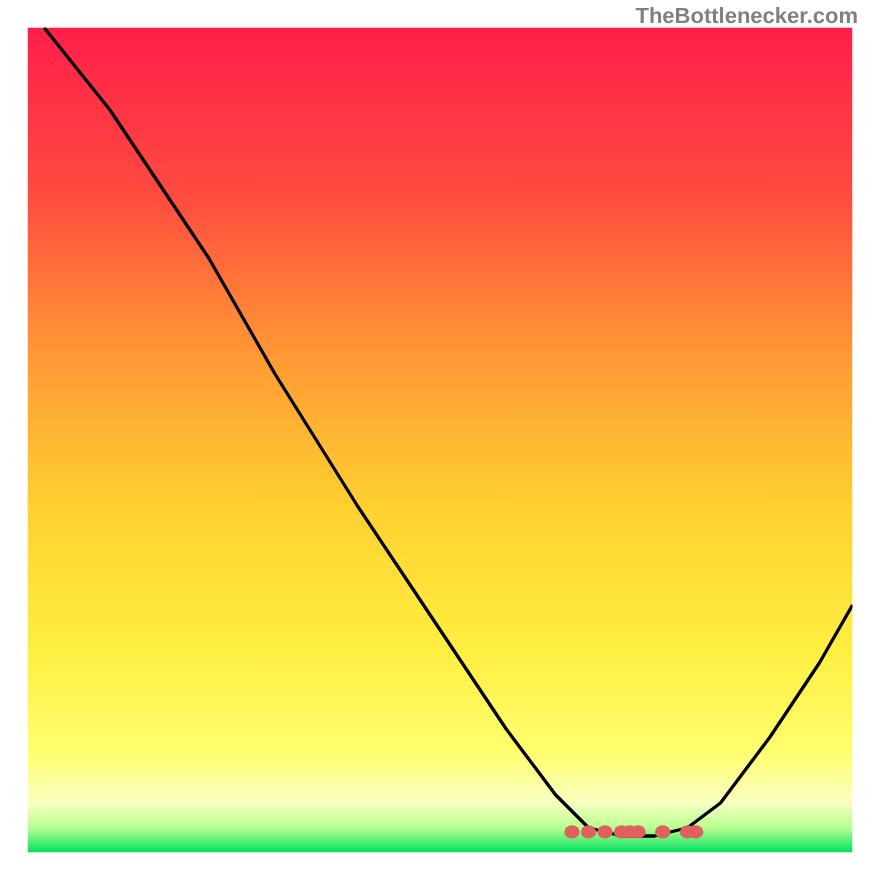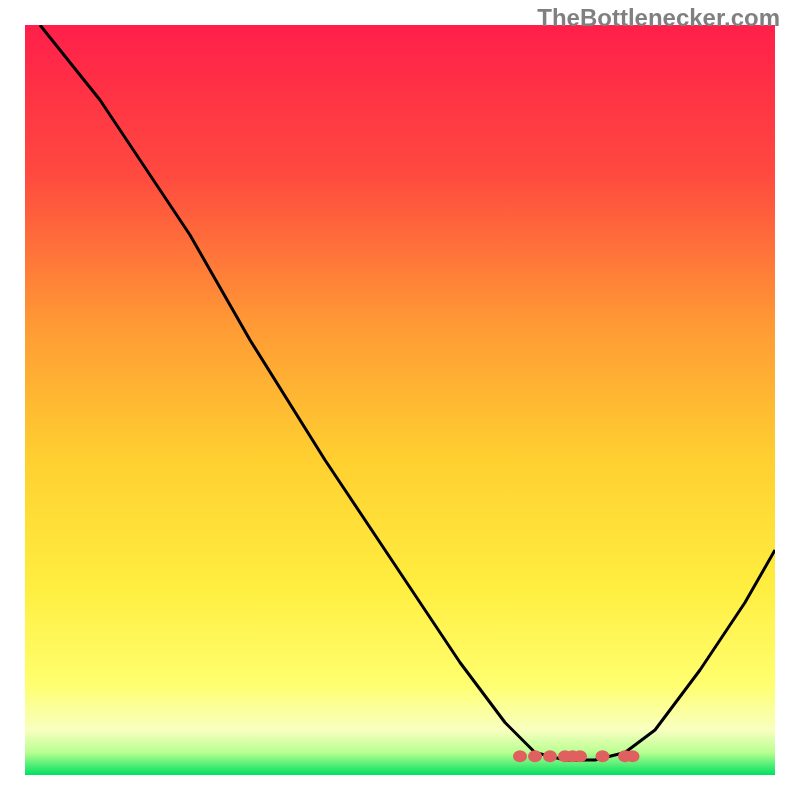--- a/index.html
+++ b/index.html
@@ -8,21 +8,21 @@
     width: 800px;
     height: 800px;
     background: #ffffff;
     font-family: Arial, sans-serif;
     position: relative;
   }
   .watermark {
     position: absolute;
     top: 4px;
     right: 20px;
-    font-size: 24px;
+    font-size: 20px;
     font-weight: bold;
     color: #808080;
     z-index: 10;
   }
   .chart-container {
     position: absolute;
     top: 25px;
     left: 25px;
     width: 750px;
     height: 750px;

